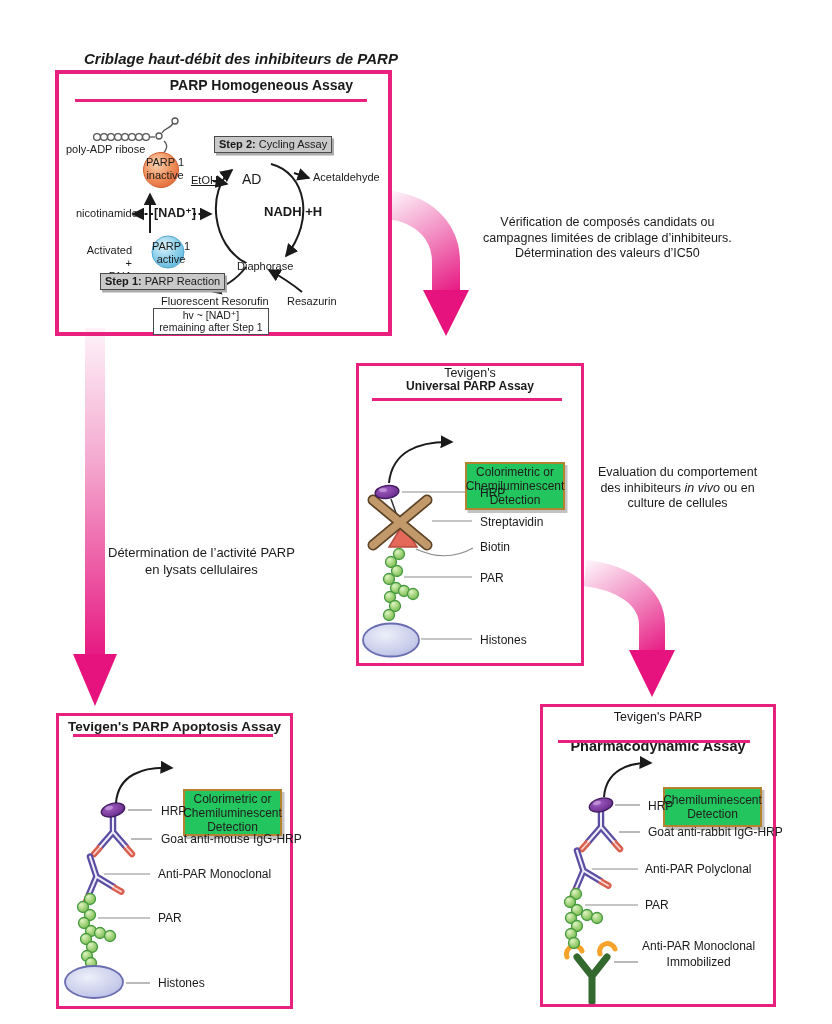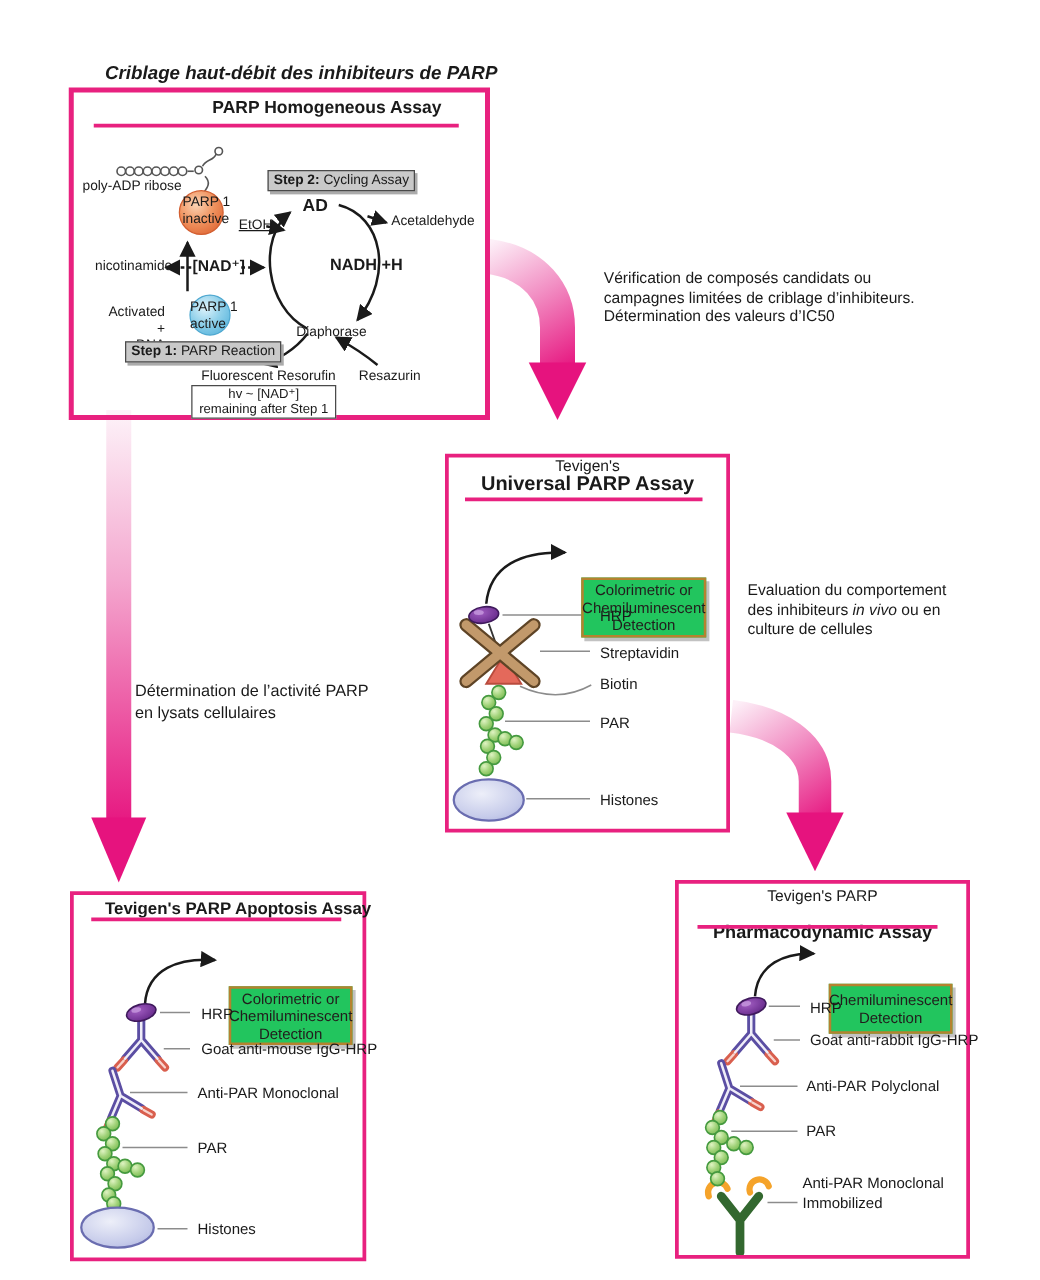--- a/index.html
+++ b/index.html
@@ -1,19 +1,19 @@
 <!DOCTYPE html>
 <html><head>
 <meta charset="utf-8">
 <style>
   html,body{margin:0;padding:0;background:#fff;}
   .canvas{position:relative;width:832px;height:1024px;background:#ffffff;
     font-family:"Liberation Sans","DejaVu Sans",sans-serif;color:#1a1a1a;overflow:hidden;}
   .abs{position:absolute;}
-  .pre{white-space:pre-line;}
+  .pre{white-space:pre-line;text-align:center;}
   .pinkbox{position:absolute;border:3px solid #E8217F;background:transparent;}
   .detect{position:absolute;background:#22c55e;border:2px solid #B5822F;
     box-shadow:2.5px 3px 0 rgba(120,120,120,.45);display:flex;align-items:center;
     justify-content:center;text-align:center;font-size:12px;line-height:14px;color:#221c1c;margin-top:40px;}
   .graybox{position:absolute;background:#C9C9C9;border:1.5px solid #4A4A4A;
     box-shadow:2px 2.5px 0 #ABABAB;font-size:11px;padding:0 4px;white-space:nowrap;line-height:15px;}
   .hvbox{position:absolute;background:#fff;border:1.5px solid #4A4A4A;text-align:center;
     font-size:10.5px;line-height:11.5px;padding:1px 2px;}
   .lbl{position:absolute;font-size:12px;line-height:14px;}
   .small{font-size:11px;line-height:13px;}
@@ -228,21 +228,21 @@
   <div class="hdr" style="left:55px;top:77px;width:335px;font-size:14px;padding-left:39px;">PARP Homogeneous Assay</div>
   <div class="underline" style="left:75px;top:99px;width:292px;"></div>
 
   <div class="lbl small" style="left:66px;top:143px;">poly-ADP ribose</div>
   <div class="lbl small pre" style="left:146px;top:156px;">PARP 1
 inactive</div>
   <div class="lbl small" style="left:191px;top:174px;text-decoration:underline;">EtOH</div>
   <div class="graybox" style="left:214px;top:136px;">
     <b>Step 2:</b><span> Cycling Assay</span>
   </div>
-  <div class="lbl" style="left:242px;top:157px;font-size:14px;font-weight:bold;">AD</div>
+  <div class="lbl" style="left:242px;top:172px;font-size:14px;font-weight:normal;">AD</div>
   <div class="lbl small" style="left:313px;top:171px;">Acetaldehyde</div>
   <div class="lbl small" style="left:76px;top:207px;">nicotinamide</div>
   <div class="lbl" style="left:154px;top:206px;font-size:12.5px;font-weight:bold;">[NAD⁺]</div>
   <div class="lbl" style="left:264px;top:205px;font-size:13px;font-weight:bold;">NADH +H</div>
   <div class="lbl small pre" style="left:82px;top:244px;width:50px;text-align:right;">Activated +
 DNA</div>
   <div class="lbl small pre" style="left:152px;top:240px;">PARP 1
 active</div>
   <div class="lbl small" style="left:237px;top:260px;">Diaphorase</div>
   <div class="graybox" style="left:100px;top:273px;">
@@ -257,33 +257,33 @@
 campagnes limitées de criblage d’inhibiteurs.
 Détermination des valeurs d’IC50</div>
   <div class="note pre" style="left:598px;top:465px;"><span>Evaluation du comportement
 des inhibiteurs </span><i>in vivo</i><span> ou en
 culture de cellules</span></div>
   <div class="note pre" style="left:108px;top:544px;font-size:13px;line-height:17px;">Détermination de l’activité PARP
 en lysats cellulaires</div>
 
   <div class="pinkbox" style="left:356px;top:363px;width:222px;height:297px;"></div>
   <div class="hdr" style="left:356px;top:366px;width:228px;font-weight:normal;font-size:12.5px;">Tevigen's</div>
-  <div class="hdr" style="left:356px;top:379px;width:228px;font-size:16px;">Universal PARP Assay</div>
+  <div class="hdr" style="left:356px;top:379px;width:228px;font-size:12px;">Universal PARP Assay</div>
   <div class="underline" style="left:372px;top:398px;width:190px;"></div>
   <div class="detect pre" style="left:465px;top:422px;width:96px;height:44px;">Colorimetric or
 Chemiluminescent
 Detection</div>
   <div class="lbl" style="left:480px;top:486px;">HRP</div>
   <div class="lbl" style="left:480px;top:515px;">Streptavidin</div>
   <div class="lbl" style="left:480px;top:540px;">Biotin</div>
   <div class="lbl" style="left:480px;top:571px;">PAR</div>
   <div class="lbl" style="left:480px;top:633px;">Histones</div>
 
   <div class="pinkbox" style="left:56px;top:713px;width:231px;height:290px;"></div>
-  <div class="hdr" style="left:56px;top:719px;width:237px;font-size:13.5px;padding-left:16px;">Tevigen's PARP Apoptosis Assay</div>
+  <div class="hdr" style="left:56px;top:719px;width:237px;font-size:13.5px;">Tevigen's PARP Apoptosis Assay</div>
   <div class="underline" style="left:73px;top:734px;width:200px;"></div>
   <div class="detect pre" style="left:183px;top:749px;width:95px;height:43px;">Colorimetric or
 Chemiluminescent
 Detection</div>
   <div class="lbl" style="left:161px;top:804px;">HRP</div>
   <div class="lbl" style="left:161px;top:832px;">Goat anti-mouse IgG-HRP</div>
   <div class="lbl" style="left:158px;top:867px;">Anti-PAR Monoclonal</div>
   <div class="lbl" style="left:158px;top:911px;">PAR</div>
   <div class="lbl" style="left:158px;top:976px;">Histones</div>
 

